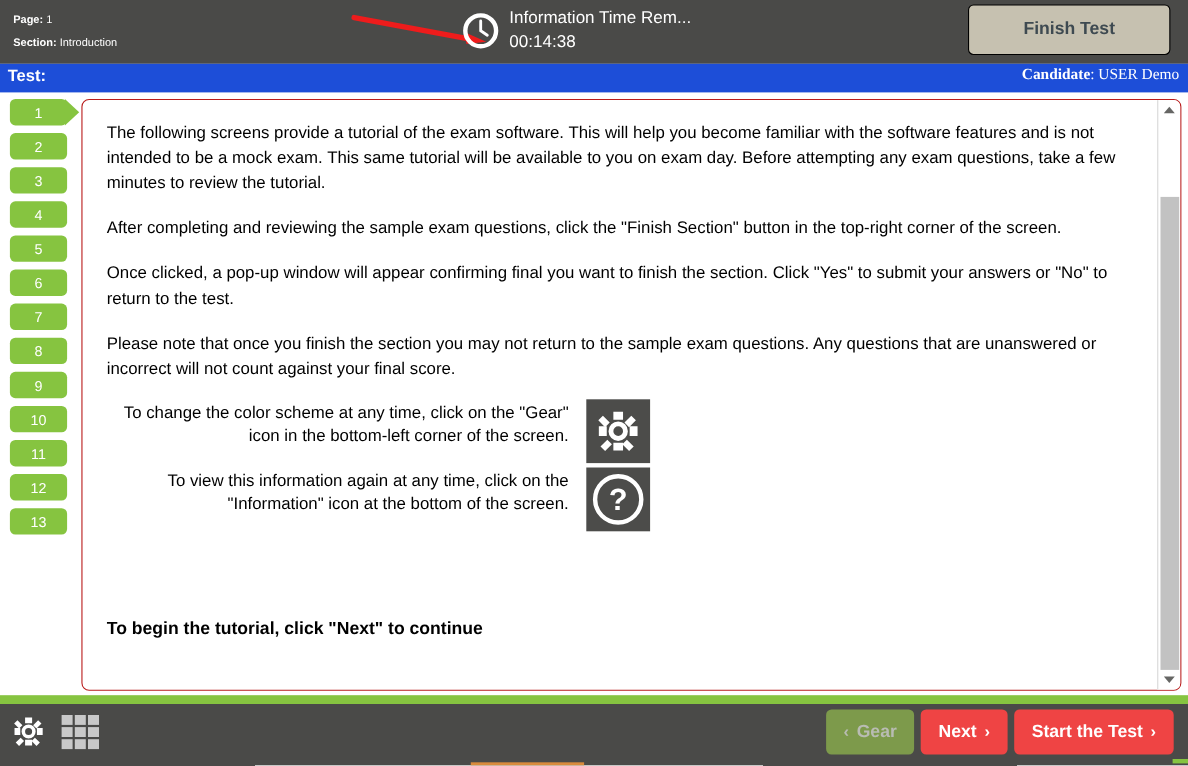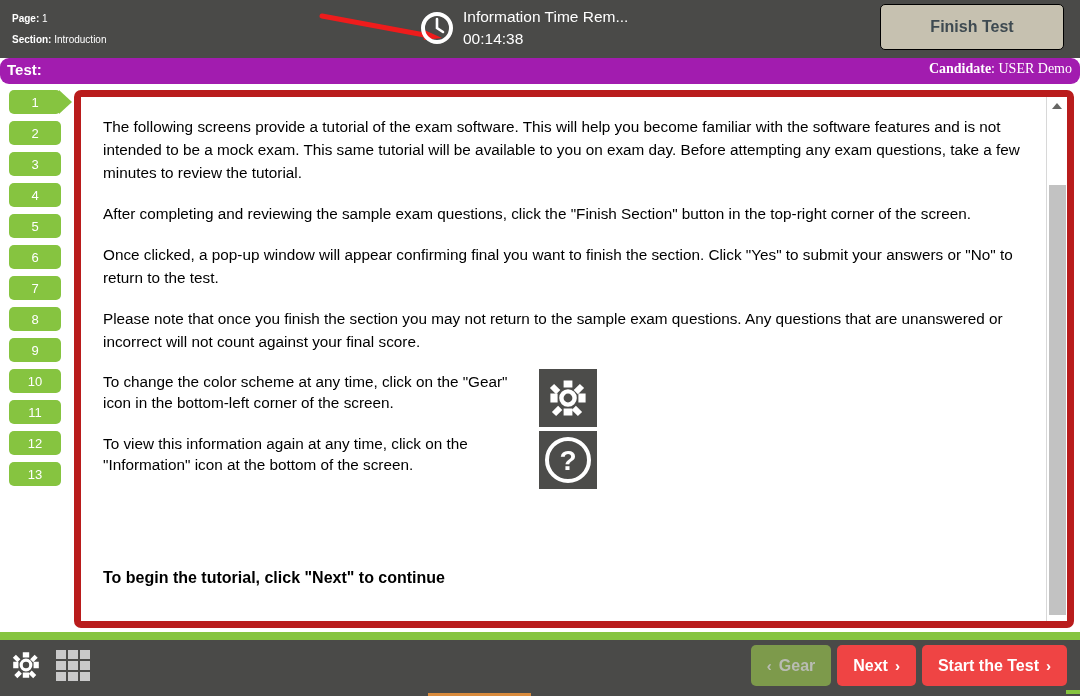--- a/index.html
+++ b/index.html
@@ -80,23 +80,22 @@
     left: 318px; top: 10px;
     width: 130px; height: 36px;
     pointer-events: none;
   }
 
   
   .green-bar {
     position: absolute;
     left: 0; top: 58px;
     width: 1080px; height: 26px;
-    background: #a21caf;
-    box-sizing: border-box;
-    border-radius: 9px;
+    background: #1d4ed8;
+    box-sizing: border-box;
   }
   .green-bar .test-label {
     position: absolute;
     left: 7px; top: 3px;
     color: #ffffff;
     font-size: 15px;
     font-weight: bold;
   }
   .green-bar .test-value {
     position: absolute;
@@ -146,21 +145,21 @@
     border-bottom: 12px solid transparent;
     border-left: 13px solid #86c440;
   }
 
   
   .content-panel {
     position: absolute;
     left: 74px; top: 90px;
     width: 1000px; height: 538px;
     background: #ffffff;
-    border: 7px solid #b91c1c;
+    border: 1px solid #b91c1c;
     border-radius: 7px;
     box-sizing: border-box;
     overflow: hidden;
   }
   .content-inner {
     position: absolute;
     left: 0; top: 0;
     width: 978px;
     height: 536px;
     padding: 18px 22px 10px 22px;
@@ -171,20 +170,21 @@
     font-size: 15.3px;
     line-height: 23px;
     margin: 0 0 18px 0;
     max-width: 940px;
   }
   .para.tight { margin-bottom: 16px; }
   .icon-row {
     display: flex;
     align-items: flex-start;
     margin: 6px 0 2px 0;
+    text-align: right;
   }
   .icon-row .txt {
     width: 420px;
     color: #000000;
     font-size: 15.3px;
     line-height: 21px;
     padding-top: 2px;
   }
   .icon-tile {
     width: 58px; height: 58px;

